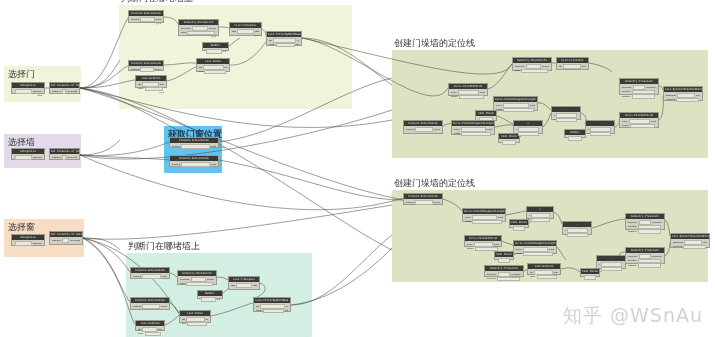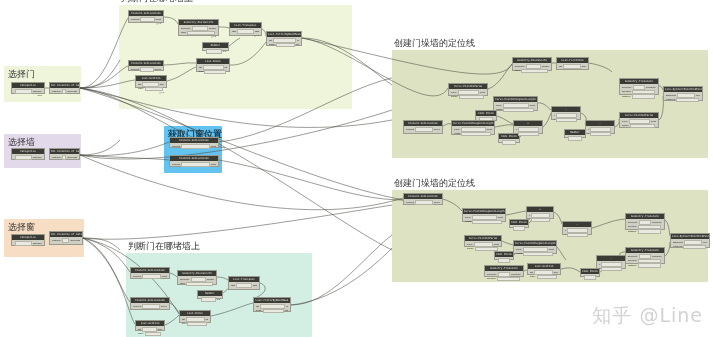--- a/index.html
+++ b/index.html
@@ -857,14 +857,14 @@
           </div>
           <div class="row">
             <span class="inl">mask</span>
             <span class="slot"></span>
             <span class="outl">out</span>
           </div>
         </div>
       </div>
     </div>
 
-  <div id="watermark">知乎 @Line</div>
+  <div id="watermark">知乎 @WSnAu</div>
 </div>
 
 </body></html>

